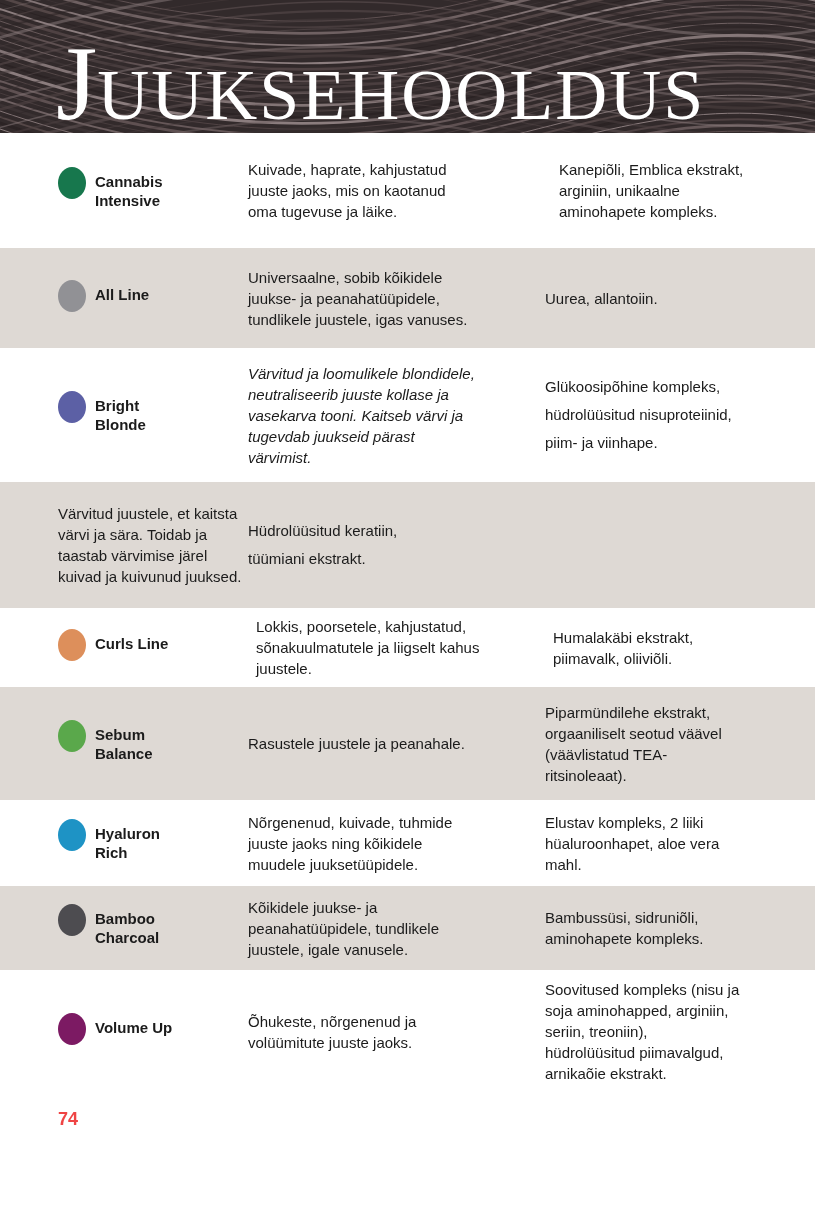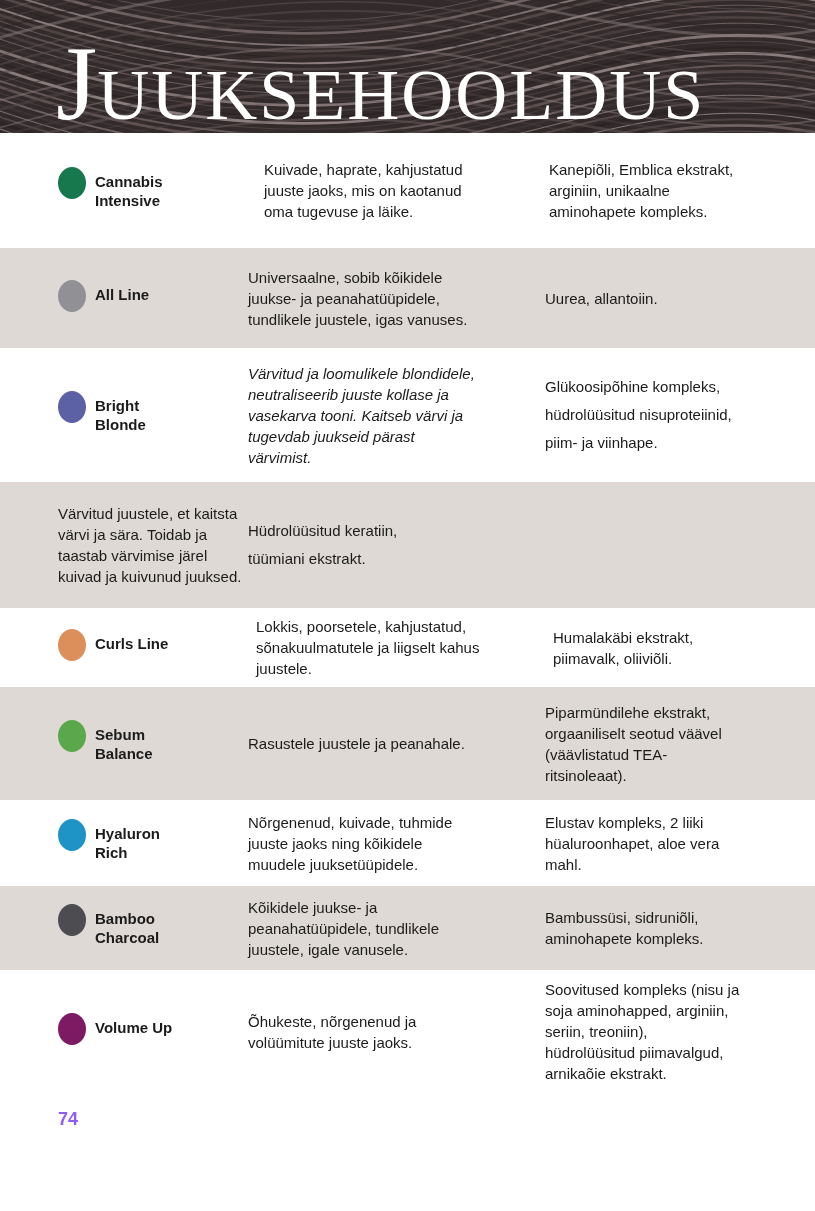--- a/index.html
+++ b/index.html
@@ -33,21 +33,21 @@
   }
   .row.alt{background:#ded9d4;}
   .series-cell{display:flex; align-items:flex-start; gap:9px;}
   .dot{width:28px; height:32px; border-radius:50%; flex:0 0 auto; margin-top:-5px;}
   .name{font-weight:bold; font-size:15px; line-height:19px; max-width:92px;}
   .rec{font-size:15px; line-height:21px; max-width:228px;}
   .ing{font-size:15px; line-height:21px; max-width:195px;}
   .ing.spread{line-height:28px; max-width:210px;}
   
   .footer{padding:16px 0 0 58px;}
-  .pagenum{font-weight:bold; font-size:18px; color:#8b5cf6;}
+  .pagenum{font-weight:bold; font-size:18px; color:#ef4444;}
 </style>
 </head>
 <body>
 
 <div class="page">
 
   <header class="hero">
     <svg viewBox="0 0 815 133" preserveAspectRatio="none" aria-hidden="true">
       <rect width="815" height="133" fill="#322a2b"></rect>
       <defs>
@@ -126,24 +126,24 @@
   </header>
 
 
   <main id="table-body">
   <section class="row" style="min-height: 115px;">
     <div class="series-cell">
       <span class="dot" style="background: rgb(23, 119, 77);"></span>
       <span class="name">Cannabis Intensive</span>
     </div>
     <div class="rec-cell">
-      <p class="rec" style="margin:16px;">Kuivade, haprate, kahjustatud juuste jaoks, mis on kaotanud oma tugevuse ja läike.</p>
-    </div>
-    <div class="ing-cell">
-      <p class="ing" style="margin:4px;">Kanepiõli, Emblica ekstrakt, arginiin, unikaalne aminohapete kompleks.</p>
+      <p class="rec" style="margin:0;">Kuivade, haprate, kahjustatud juuste jaoks, mis on kaotanud oma tugevuse ja läike.</p>
+    </div>
+    <div class="ing-cell">
+      <p class="ing" style="margin:14px;">Kanepiõli, Emblica ekstrakt, arginiin, unikaalne aminohapete kompleks.</p>
     </div>
   </section>
 
   <section class="row alt" style="min-height: 100px;">
     <div class="series-cell">
       <span class="dot" style="background: rgb(145, 145, 149);"></span>
       <span class="name">All Line</span>
     </div>
     <div class="rec-cell">
       <p class="rec" style="margin:0;">Universaalne, sobib kõikidele juukse- ja peanahatüüpidele, tundlikele juustele, igas vanuses.</p>

